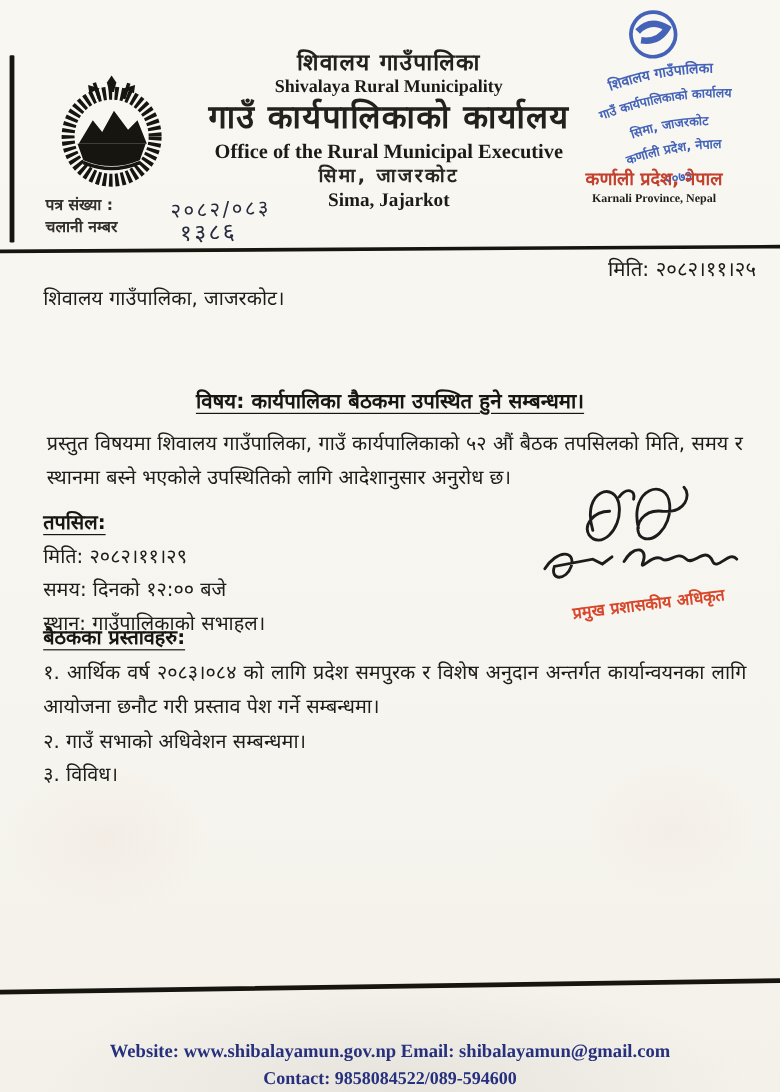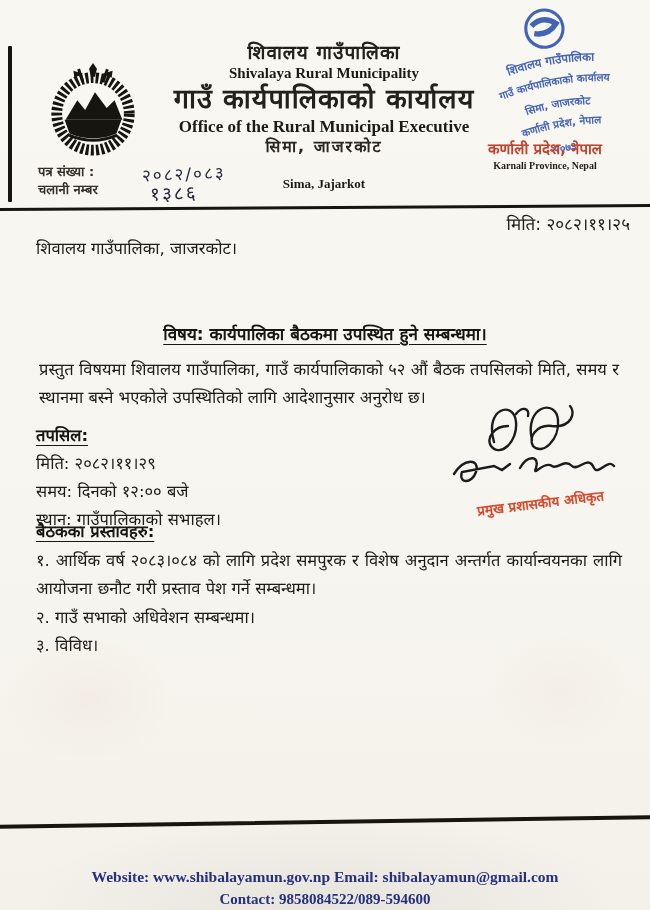--- a/index.html
+++ b/index.html
@@ -19,21 +19,21 @@
   .abs{position:absolute;}
   
   .edge-line{left:8px;top:46px;width:4px;height:156px;background:#17150f;border-radius:1px;}
   
   .head-center{left:118px;top:42px;width:412px;text-align:center;line-height:1.12;}
   .np-title1{font-size:19px;font-weight:bold;color:#23211c;letter-spacing:1px;}
   .en-title1{font-family:"Liberation Serif",serif;font-size:15px;font-weight:bold;color:#1c1a16;margin-top:2px;}
   .np-title2{font-size:27px;font-weight:bold;color:#23211c;margin-top:2px;letter-spacing:1px;}
   .en-title2{font-family:"Liberation Serif",serif;font-size:17px;font-weight:bold;color:#1c1a16;margin-top:3px;}
   .np-place{font-size:16px;font-weight:bold;color:#2a2722;margin-top:2px;letter-spacing:2px;}
-  .en-place{font-family:"Liberation Serif",serif;font-size:13px;font-weight:bold;color:#1c1a16;margin-top:21px;}
+  .en-place{font-family:"Liberation Serif",serif;font-size:16px;font-weight:bold;color:#1c1a16;margin-top:3px;}
   .province{left:442px;top:139px;width:206px;text-align:center;line-height:1.35;}
   .province-np{font-size:15px;font-weight:bold;color:#c2402d;}
   .province-en{font-family:"Liberation Serif",serif;font-size:10px;font-weight:bold;color:#221f1a;}
   
   .ref-label{font-size:13px;font-weight:bold;color:#33302a;line-height:1.35;}
   .ref-labels{left:38px;top:163px;}
   .hand{color:#272b3d;transform:rotate(-2deg);letter-spacing:2px;}
   .ref-val1{left:142px;top:162px;font-size:17px;}
   .ref-val2{left:150px;top:180px;font-size:19px;}
   

